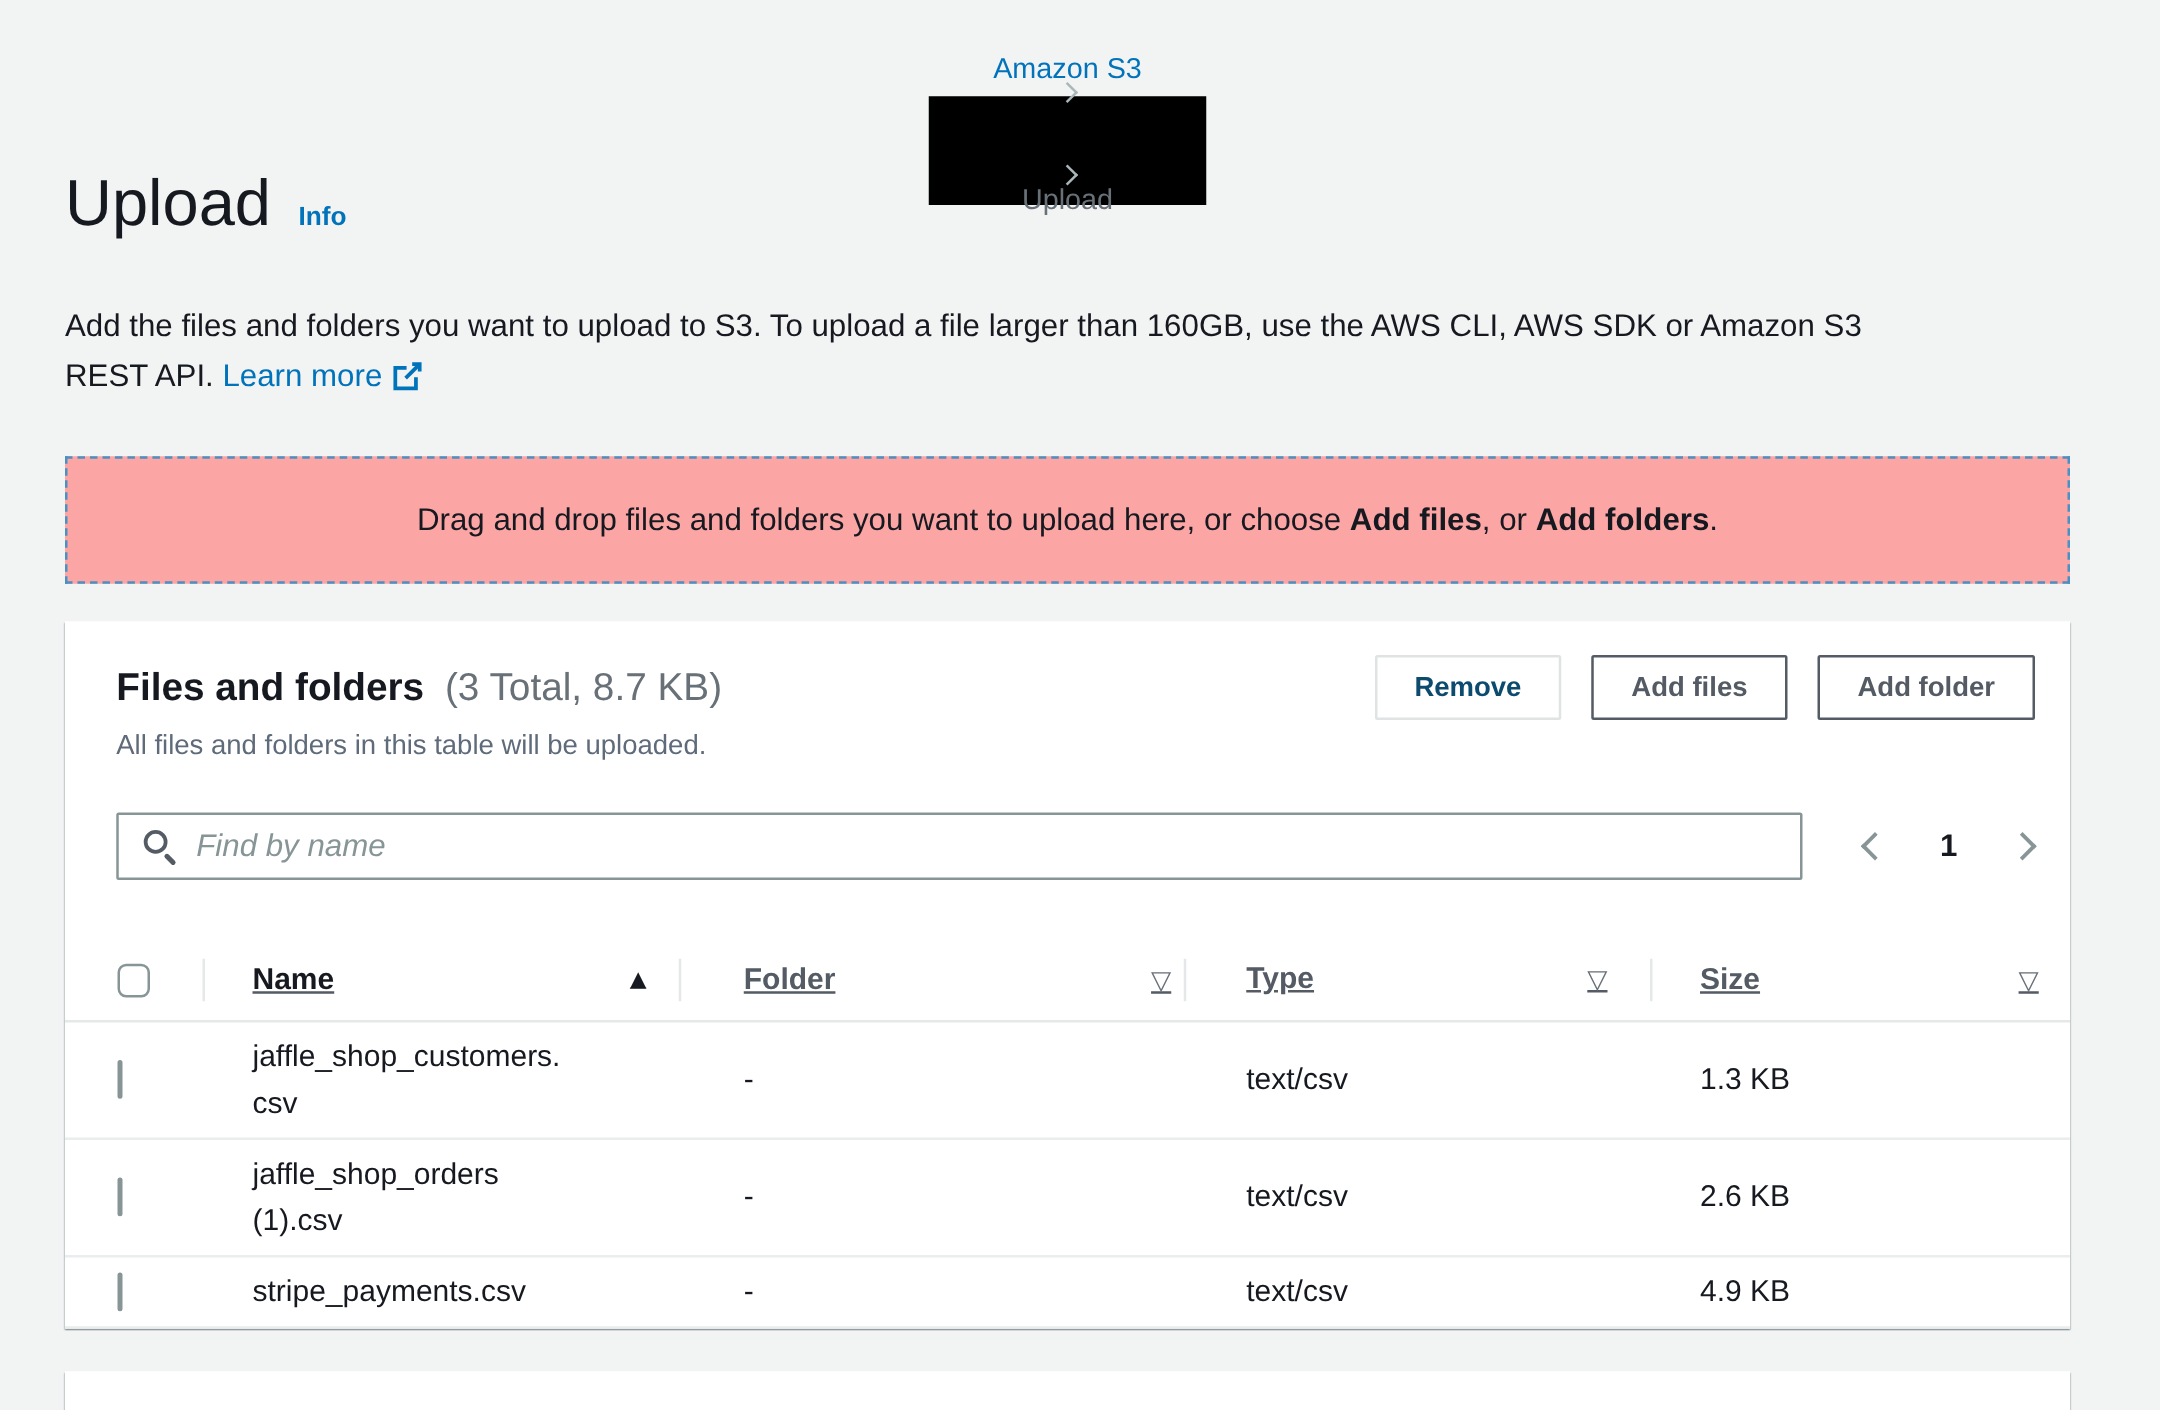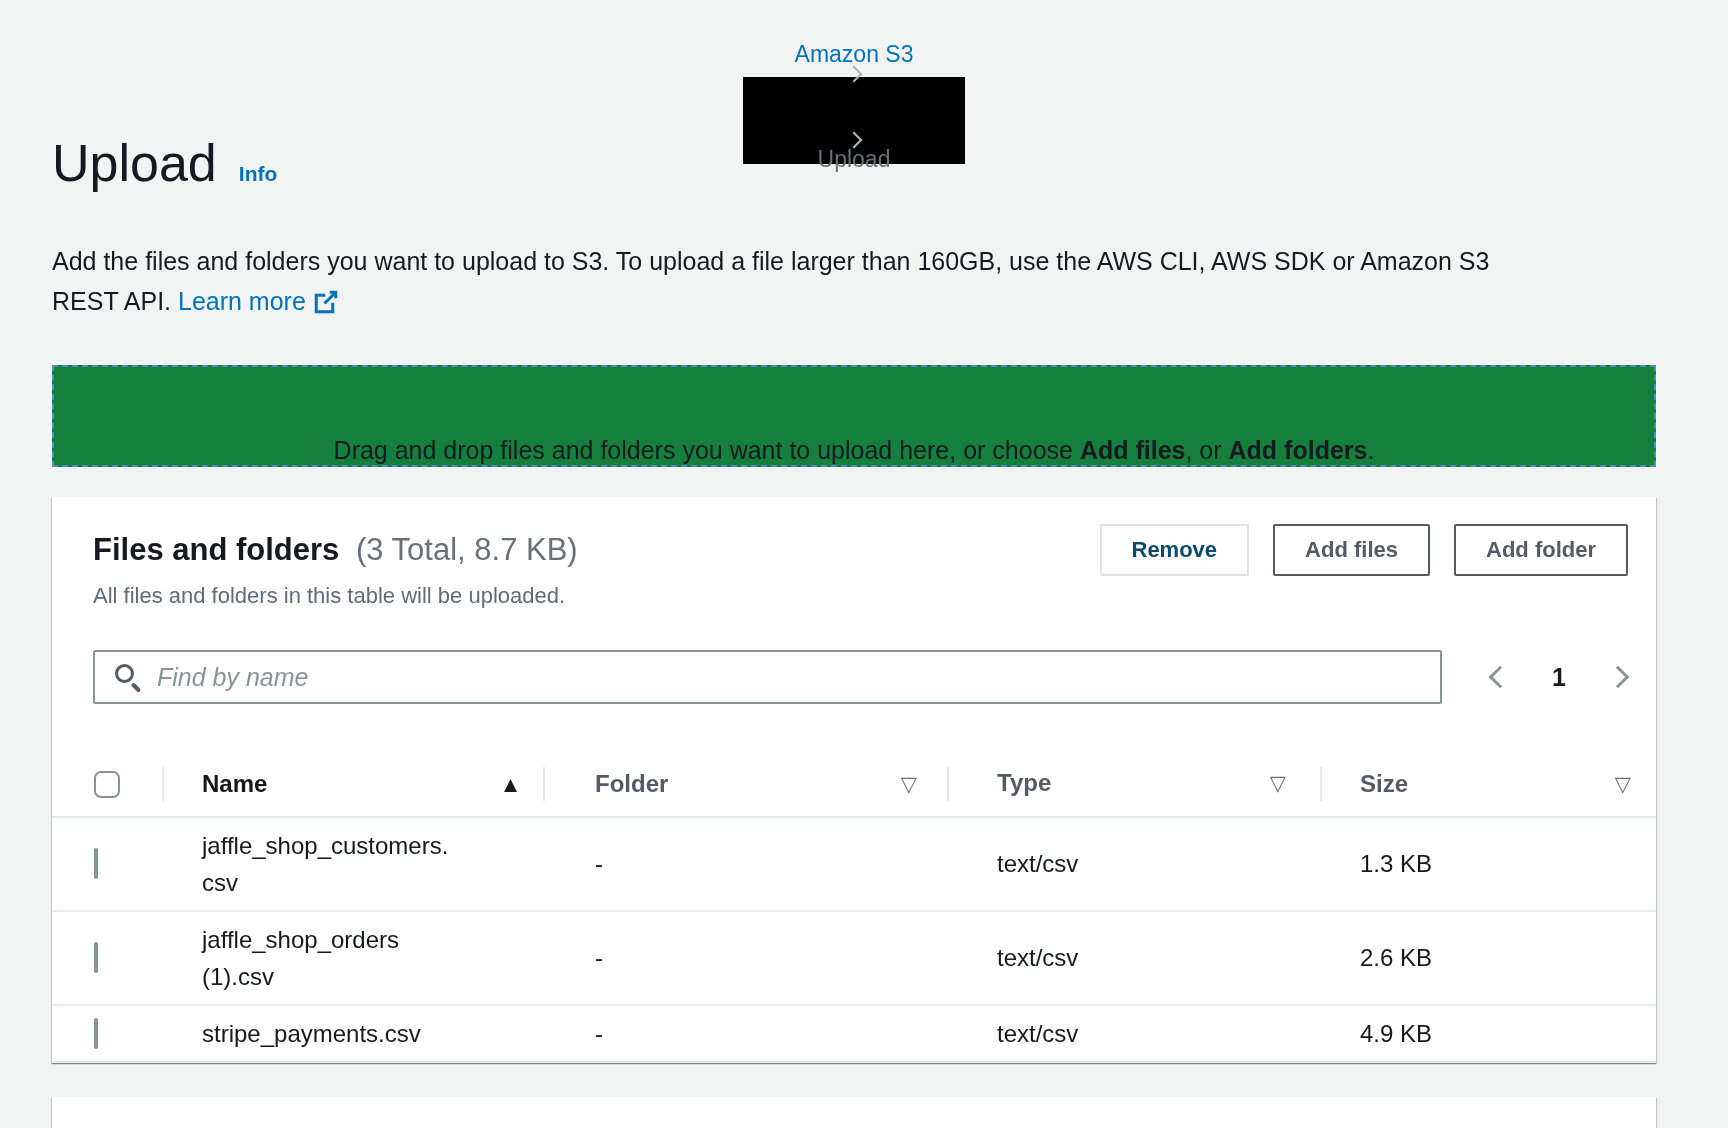--- a/index.html
+++ b/index.html
@@ -24,22 +24,22 @@
   .title-row { margin-top:48px; display:flex; align-items:baseline; gap:22px; }
   .page-title { font-size:52px; font-weight:400; }
   .info-link { font-size:21px; font-weight:bold; color:#0073bb; text-decoration:none; cursor:pointer; }
 
   
   .intro { margin-top:48px; font-size:25px; line-height:40px; max-width:1497px; }
   .learn-more { color:#0073bb; text-decoration:none; cursor:pointer; white-space:nowrap; }
   .ext-icon { vertical-align:-4px; margin-left:8px; }
 
   
-  .dropzone { margin-top:44px; height:102px; background:#15803d; border:2px dashed #4a90c2;
-              display:flex; align-items:flex-end; justify-content:center; font-size:25px; }
+  .dropzone { margin-top:44px; height:102px; background:#fca5a5; border:2px dashed #4a90c2;
+              display:flex; align-items:center; justify-content:center; font-size:25px; }
   .dz-bold { font-weight:bold; }
 
   
   .card { margin-top:30px; background:#fff;
           box-shadow:0 1px 1px 0 rgba(0,28,36,.3), 1px 1px 1px 0 rgba(0,28,36,.15), -1px 1px 1px 0 rgba(0,28,36,.15); }
   .card-header { display:flex; justify-content:space-between; align-items:flex-start; padding:27px 28px 0 41px; }
   .panel-title-line { margin-top:8px; font-size:31px; }
   .panel-title { font-weight:bold; color:#16191f; }
   .panel-count { color:#687078; margin-left:8px; }
   .panel-subtitle { margin-top:15px; font-size:22px; color:#5f6b7a; }
@@ -61,26 +61,26 @@
   .pagination { display:flex; align-items:center; gap:44px; margin-left:50px; flex-shrink:0; }
   .page-chevron { width:16px; height:16px; border-top:3px solid #879596; border-right:3px solid #879596; cursor:pointer; }
   .chev-left  { transform:rotate(-135deg); }
   .chev-right { transform:rotate(45deg); }
   .page-num { font-size:25px; font-weight:bold; color:#16191f; cursor:pointer; }
 
   
   .table { margin-top:48px; }
   .thead, .trow { display:grid; grid-template-columns:110px 381px 404px 373px 1fr; }
   .thead { height:66px; align-items:center; border-bottom:2px solid #e5e8e8;
-           font-size:24px; font-weight:bold; color:#545b64; }
+           font-size:24px; font-weight:bold; color:#545b64;text-decoration:underline; }
   .th { position:relative; height:100%; display:flex; align-items:center; justify-content:space-between; cursor:pointer; }
   .th::before { content:""; position:absolute; left:0; top:15px; bottom:15px; width:2px; background:#e5e8e8; }
   .th-check { display:flex; align-items:center; }
   .th.c-name   { padding:0 26px 0 40px; }
-  .th.c-folder { padding:0 30px 0 52px; }
+  .th.c-folder { padding:0 10px 0 52px; }
   .th.c-type   { padding:0 34px 2px 50px; }
   .th.c-size   { padding:0 25px 0 40px; }
   .th.c-name .th-label { color:#16191f; }
   .sort-icon   { font-family:"DejaVu Sans", sans-serif; font-size:17px; color:#16191f; font-weight:normal; }
   .filter-icon { font-family:"DejaVu Sans", sans-serif; font-size:21px; color:#687078; font-weight:normal; }
 
   .checkbox { width:26px; height:27px; border:2px solid #879596; border-radius:7px; background:#fff;
               margin-left:42px; cursor:pointer; flex-shrink:0; }
   .trow { border-bottom:2px solid #eaeded; align-items:center; font-size:24px; min-height:56px; }
   .td-name   { padding:9px 0; margin-left:40px; max-width:252px; line-height:37px; overflow-wrap:break-word; }

